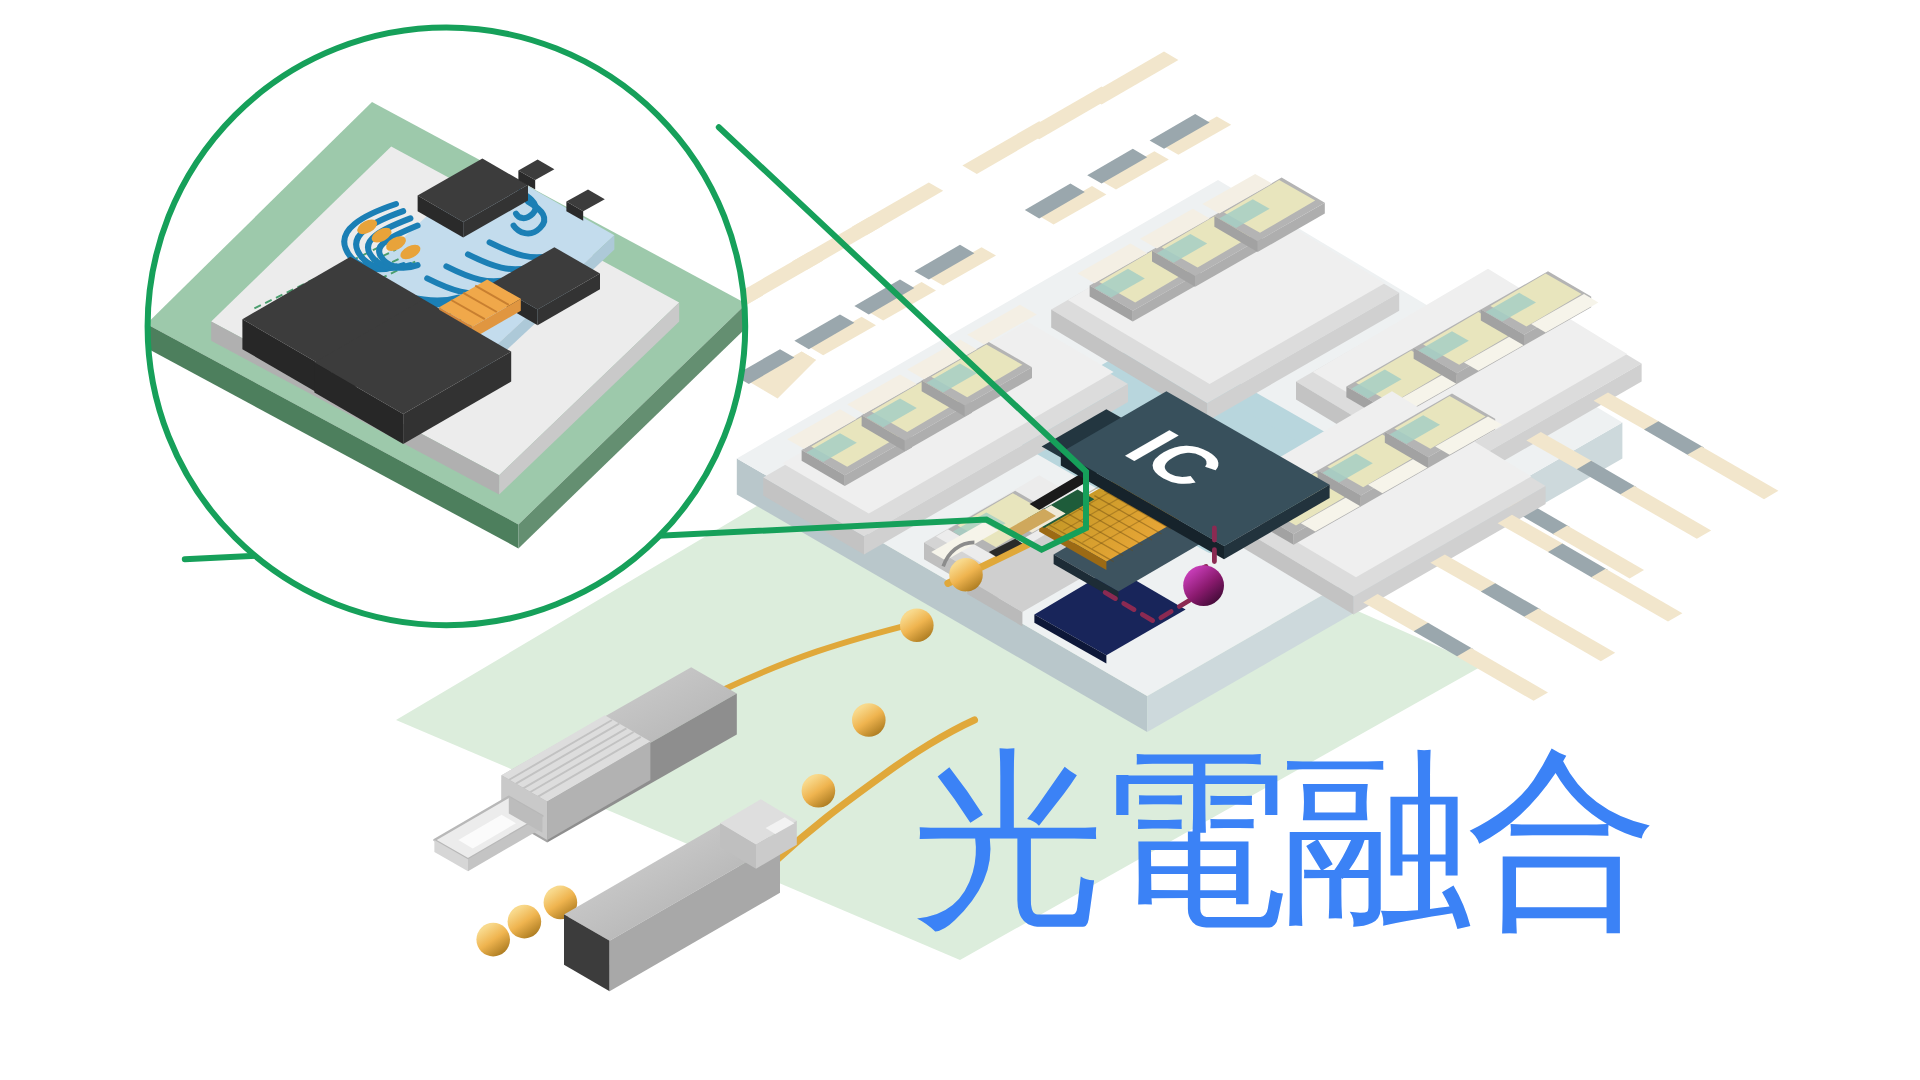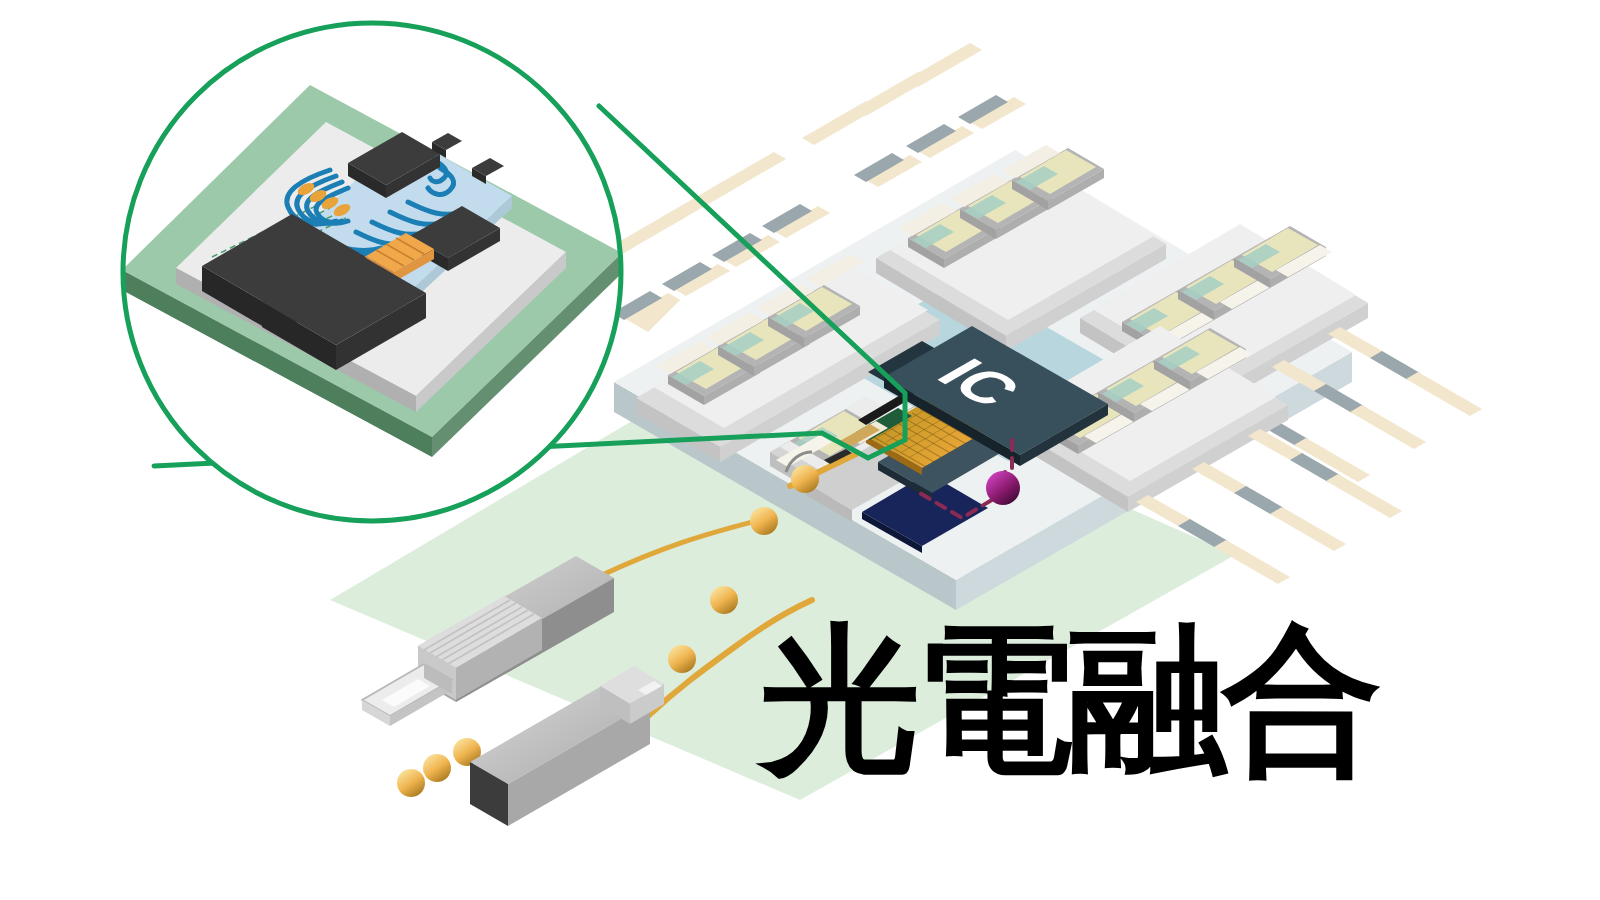--- a/index.html
+++ b/index.html
@@ -5,23 +5,23 @@
   html,body{margin:0;padding:0;background:#ffffff;}
   body{width:1600px;height:900px;overflow:hidden;
        font-family:"Liberation Sans","DejaVu Sans",sans-serif;}
   #stage{position:relative;width:1600px;height:900px;background:#ffffff;}
   #scene{position:absolute;inset:0;}
   .title-text{
     position:absolute;
     left:760px; top:620px;
     font-family:"DejaVu Sans","Liberation Sans",sans-serif;
     font-size:160px;
-    font-weight:700;
+    font-weight:400;
     letter-spacing:-6px;
-    color:#000000;
+    color:#3b82f6;
     line-height:1;
     white-space:nowrap;
     user-select:none;
   }
 </style>
 </head>
 <body>
 
 <div id="stage">
 

